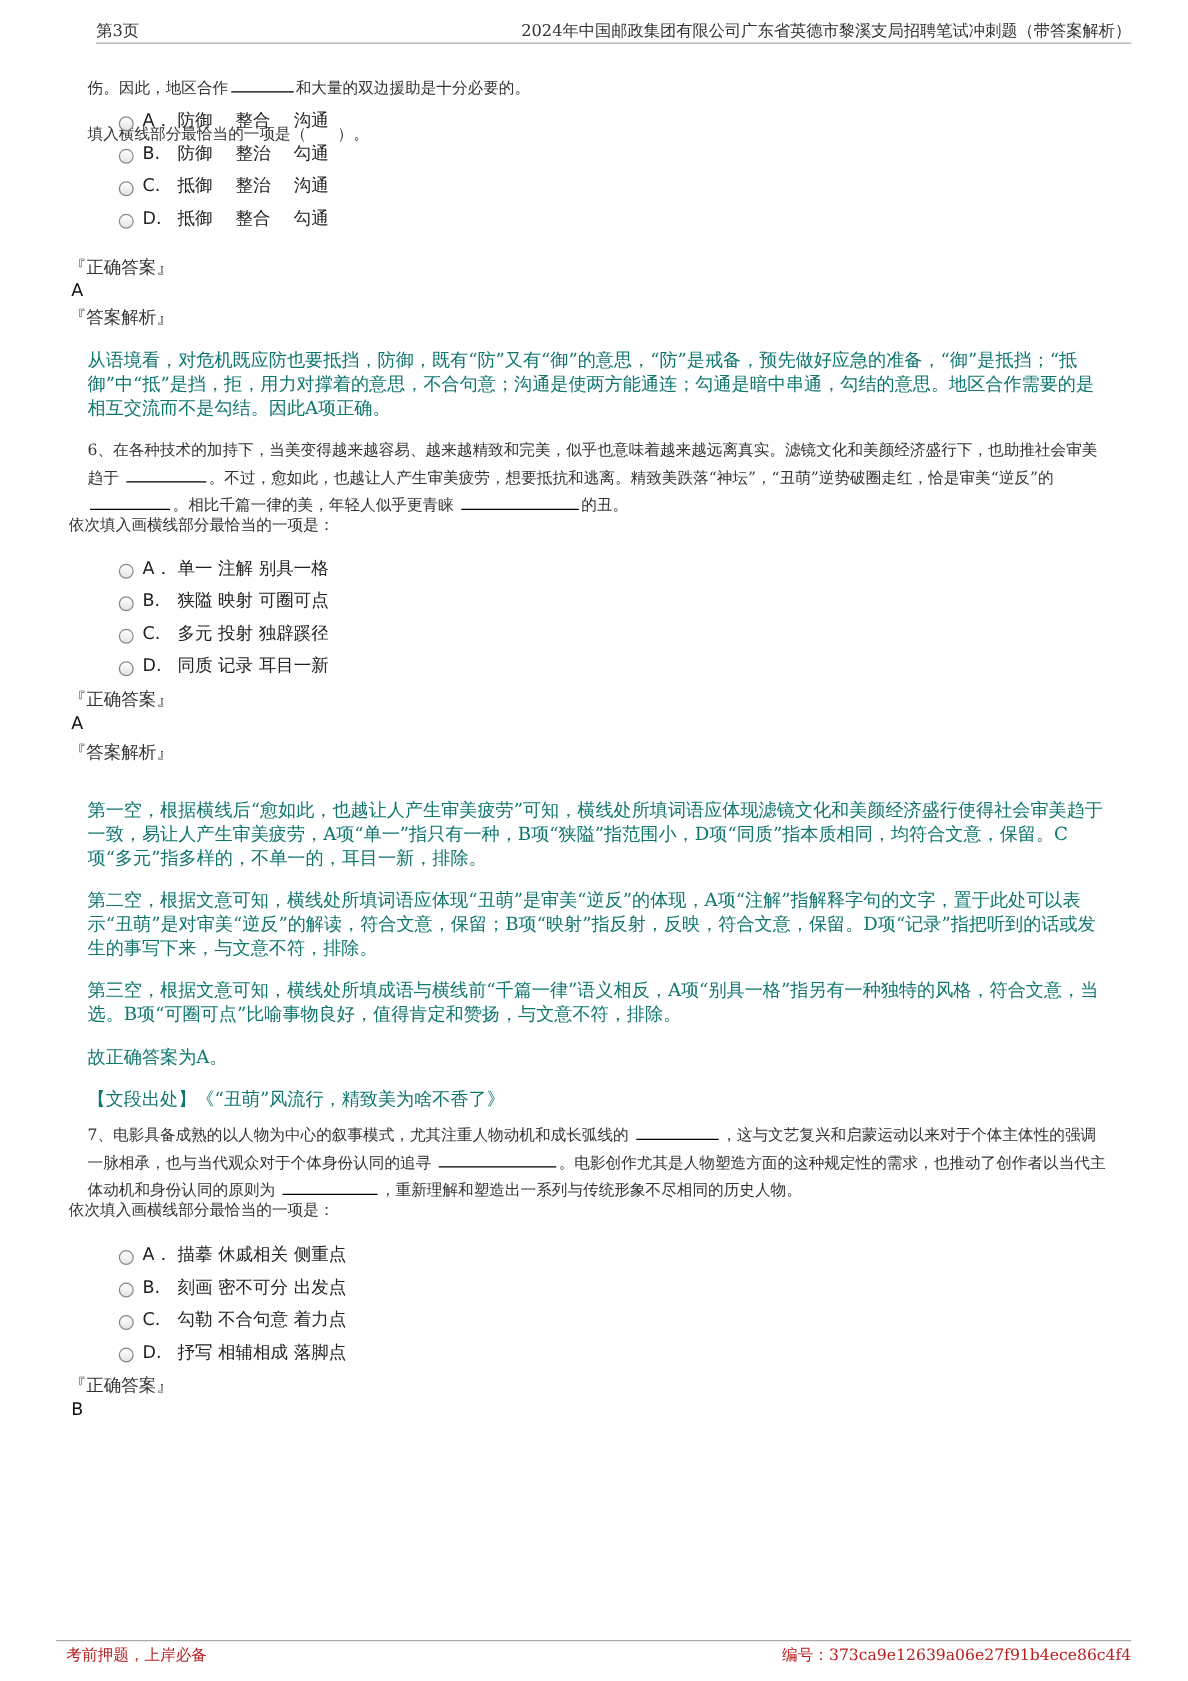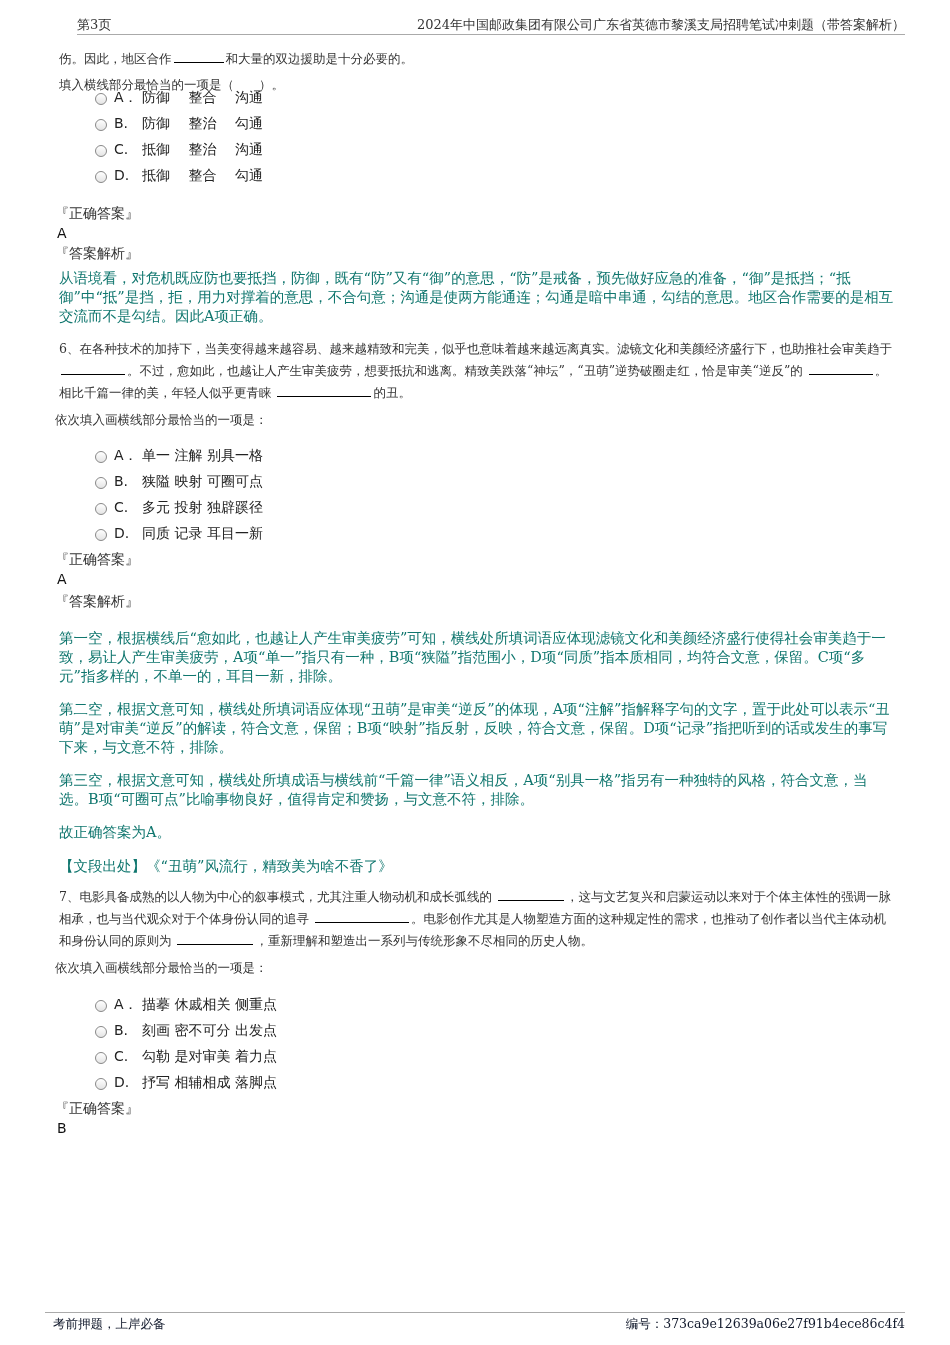--- a/index.html
+++ b/index.html
@@ -3,36 +3,36 @@
 <meta charset="utf-8">
 <style>
   html, body { margin: 0; padding: 0; background: #ffffff; }
   body { width: 950px; height: 1345px; position: relative; overflow: hidden;
          font-family: "DejaVu Serif", "Liberation Serif", serif; color: #222; }
   .header { position: absolute; left: 45px; right: 45px; top: 14px; height: 20px;
             border-bottom: 1px solid #aaa; font-size: 13px; color: #333; margin-left: 32px; }
   .header .left { position: absolute; left: 0; top: 2px; }
   .header .right { position: absolute; right: 0; top: 2px; }
   .footer { position: absolute; left: 45px; right: 45px; top: 1312px; height: 20px;
-            border-top: 1px solid #aaa; font-size: 12.5px; color: #0f172a; }
+            border-top: 1px solid #aaa; font-size: 12.5px; color: #b91c1c; }
   .footer .left { position: absolute; left: 8px; top: 3px; }
   .footer .right { position: absolute; right: 0; top: 3px; }
   .block { position: absolute; left: 55px; width: 845px; }
   .small { font-size: 12.5px; line-height: 22px; color: #333; }
   .mid { font-size: 14px; line-height: 18px; color: #0f766e; }
   .blank { display: inline-block; border-bottom: 1px solid #000; height: 12px; vertical-align: baseline; margin: 0 2px; }
   .opts { position: absolute; left: 95px; }
   .opt { height: 26px; line-height: 26px; font-size: 14px; color: #222; display: flex; align-items: center; }
   .radio { width: 10px; height: 10px; border-radius: 50%; border: 1px solid #888;
            background: linear-gradient(#fff, #e4e4e4); margin-right: 7px; margin-top: 4px; flex: 0 0 auto; }
   .letter { font-family: "DejaVu Sans", sans-serif; width: 28px; display: inline-block; }
   .otext { white-space: pre; }
   .lbl { font-size: 14px; color: #333; }
   .ans { font-family: "DejaVu Sans", sans-serif; font-size: 14px; color: #111; }
-  p { margin: 4px; }
+  p { margin: 15px; }
 </style>
 </head>
 <body>
 
 <div class="header">
   <span class="left">第3页</span>
   <span class="right">2024年中国邮政集团有限公司广东省英德市黎溪支局招聘笔试冲刺题（带答案解析）</span>
 </div>
 
 <div class="block small" style="top:44px;">
@@ -124,21 +124,21 @@
       <span class="otext">描摹 休戚相关 侧重点</span>
     </label>
   <label class="opt">
       <span class="radio"></span>
       <span class="letter">B.</span>
       <span class="otext">刻画 密不可分 出发点</span>
     </label>
   <label class="opt">
       <span class="radio"></span>
       <span class="letter">C.</span>
-      <span class="otext">勾勒 是对审美 着力点</span>
+      <span class="otext">勾勒 不合句意 着力点</span>
     </label>
   <label class="opt">
       <span class="radio"></span>
       <span class="letter">D.</span>
       <span class="otext">抒写 相辅相成 落脚点</span>
     </label>
 </div>
 
 <div class="block" style="top:1100px;">
   <div class="lbl" style="height:20px;">『正确答案』</div>

